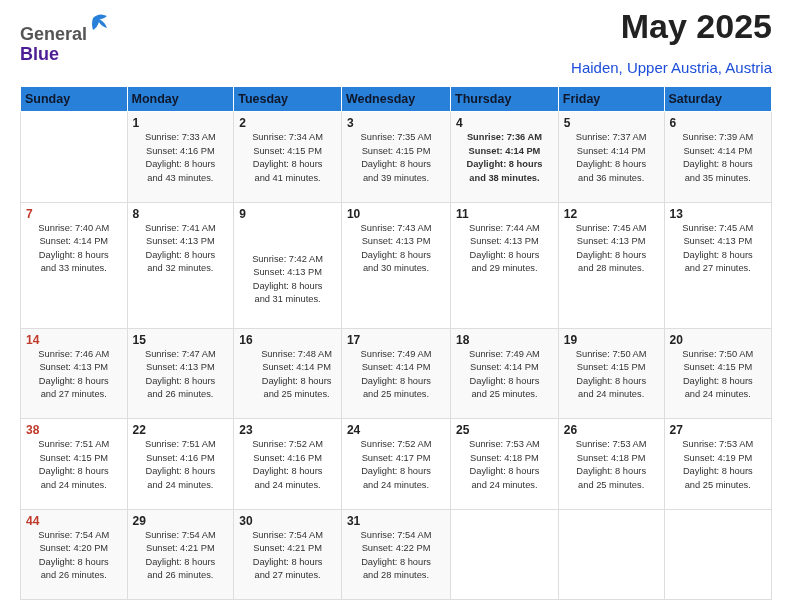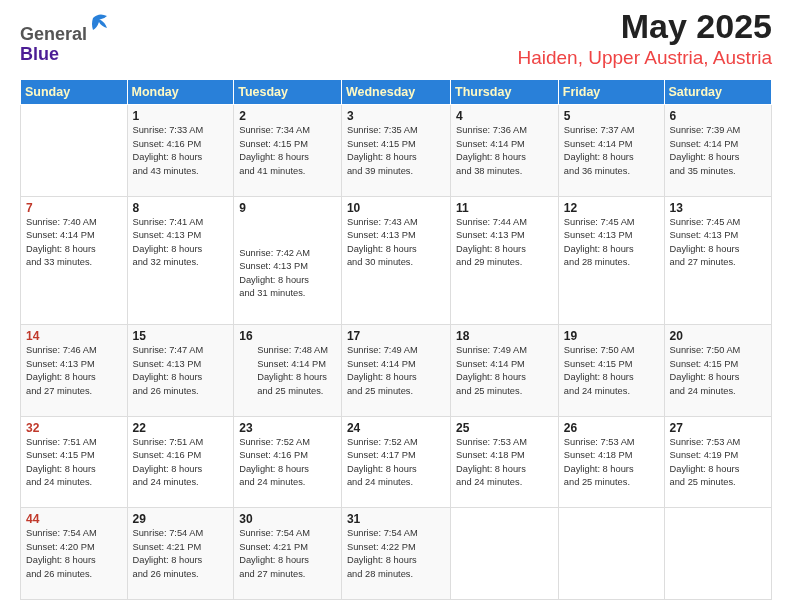--- a/index.html
+++ b/index.html
@@ -44,32 +44,32 @@
     .title-block {
       text-align: right;
     }
     .month-year {
       font-size: 34px;
       font-weight: bold;
       color: #222;
       line-height: 1.1;
     }
     .location {
-      font-size: 19px;
-      color: #ef4444;
-      margin-top: 2px;
+      font-size: 15px;
+      color: #1d4ed8;
+      margin-top: 14px;
     }
     .calendar {
       width: 100%;
       border-collapse: collapse;
       flex: 1;
     }
     .calendar thead tr th {
       background: #2980d9;
-      color: #fef9c3;
+      color: #0f172a;
       font-size: 12.5px;
       font-weight: bold;
       padding: 5px 4px;
       text-align: left;
       border: 1px solid #fff;
     }
     .calendar tbody tr td {
       vertical-align: top;
       border: 1px solid #ddd;
       padding: 4px 5px;
@@ -90,20 +90,21 @@
       font-size: 12px;
       margin-bottom: 1px;
       display: block;
       color: #222;
     }
     td:nth-child(1) .day-num { color: #c0392b; }
     .day-detail {
       font-size: 9.3px;
       line-height: 1.45;
       color: #333;
+      text-align: center;
     }
     .empty-cell { background: #fff !important; }
   </style>
 </head>
 <body>
 
 <div class="page">
   <div class="header">
     <div class="logo">
       <div>
@@ -154,21 +155,21 @@
           </td>
           <td>
             <span class="day-num">3</span>
             <div class="day-detail" style="white-space: pre-line;">Sunrise: 7:35 AM
 Sunset: 4:15 PM
 Daylight: 8 hours
 and 39 minutes.</div>
           </td>
           <td>
             <span class="day-num">4</span>
-            <div class="day-detail" style="white-space: pre-line;">Sunrise: 7:36 AM
+            <div class="day-detail" style="white-space: pre-line; font-weight: bold;">Sunrise: 7:36 AM
 Sunset: 4:14 PM
 Daylight: 8 hours
 and 38 minutes.</div>
           </td>
           <td>
             <span class="day-num">5</span>
             <div class="day-detail" style="white-space: pre-line;">Sunrise: 7:37 AM
 Sunset: 4:14 PM
 Daylight: 8 hours
 and 36 minutes.</div>
@@ -278,21 +279,21 @@
           <td>
             <span class="day-num">20</span>
             <div class="day-detail" style="white-space: pre-line;">Sunrise: 7:50 AM
 Sunset: 4:15 PM
 Daylight: 8 hours
 and 24 minutes.</div>
           </td>
         </tr>
         <tr>
           <td>
-            <span class="day-num">32</span>
+            <span class="day-num">38</span>
             <div class="day-detail" style="white-space: pre-line;">Sunrise: 7:51 AM
 Sunset: 4:15 PM
 Daylight: 8 hours
 and 24 minutes.</div>
           </td>
           <td>
             <span class="day-num">22</span>
             <div class="day-detail" style="white-space: pre-line;">Sunrise: 7:51 AM
 Sunset: 4:16 PM
 Daylight: 8 hours

